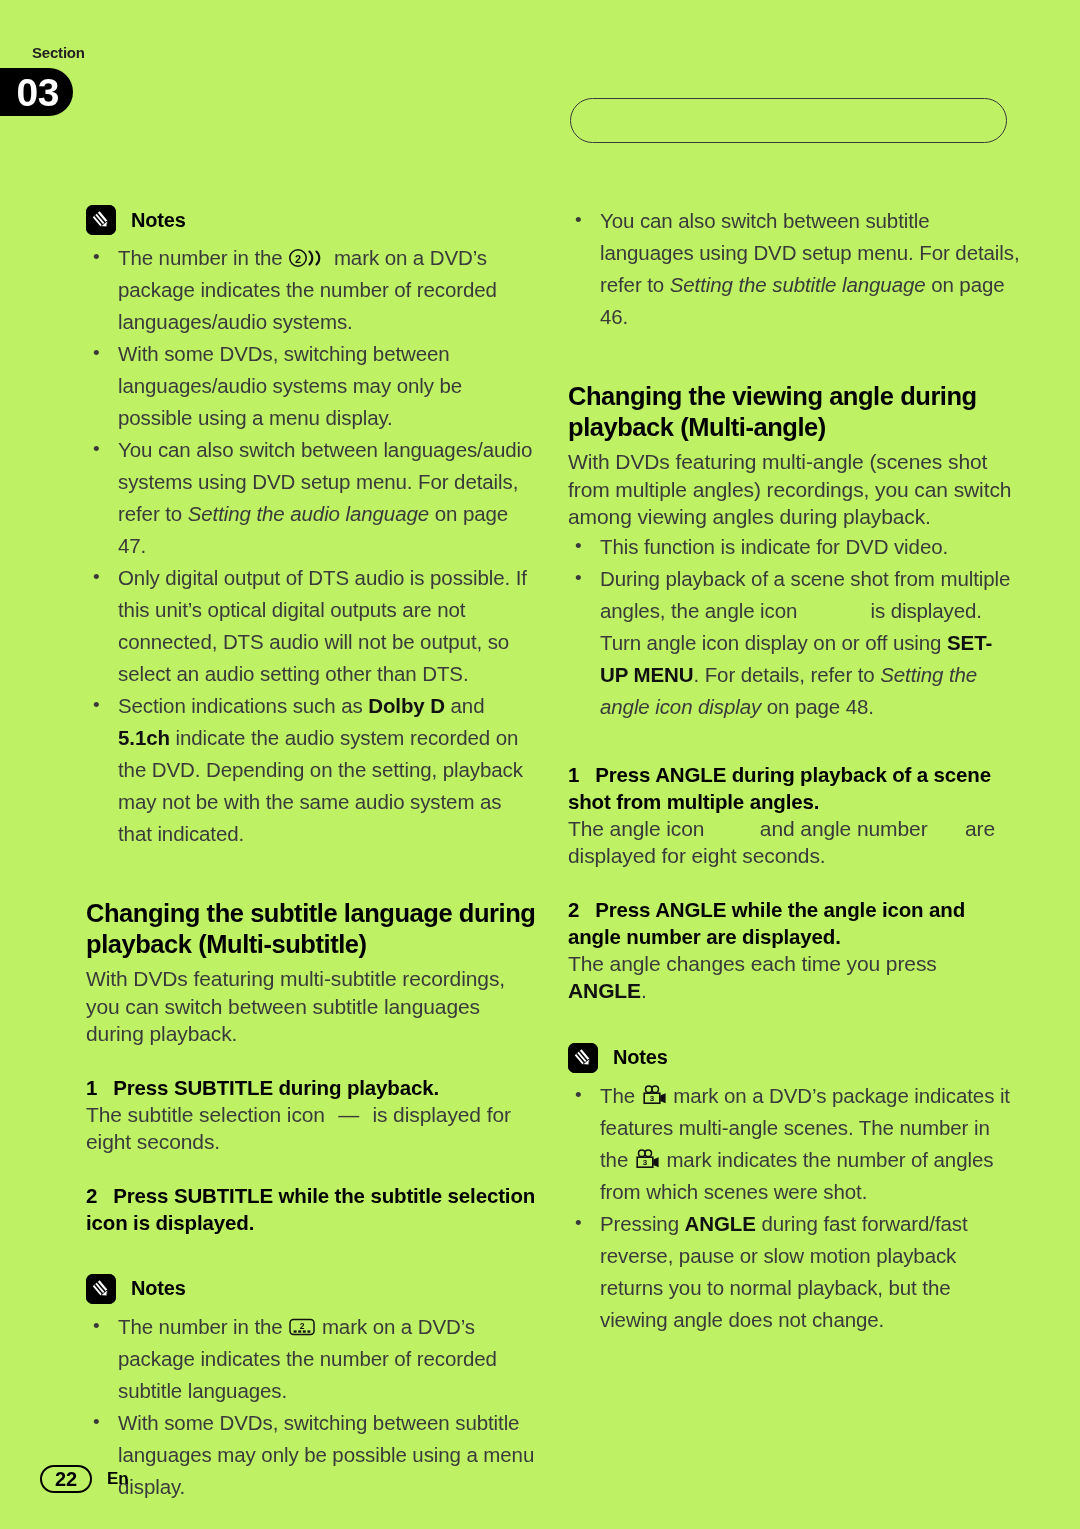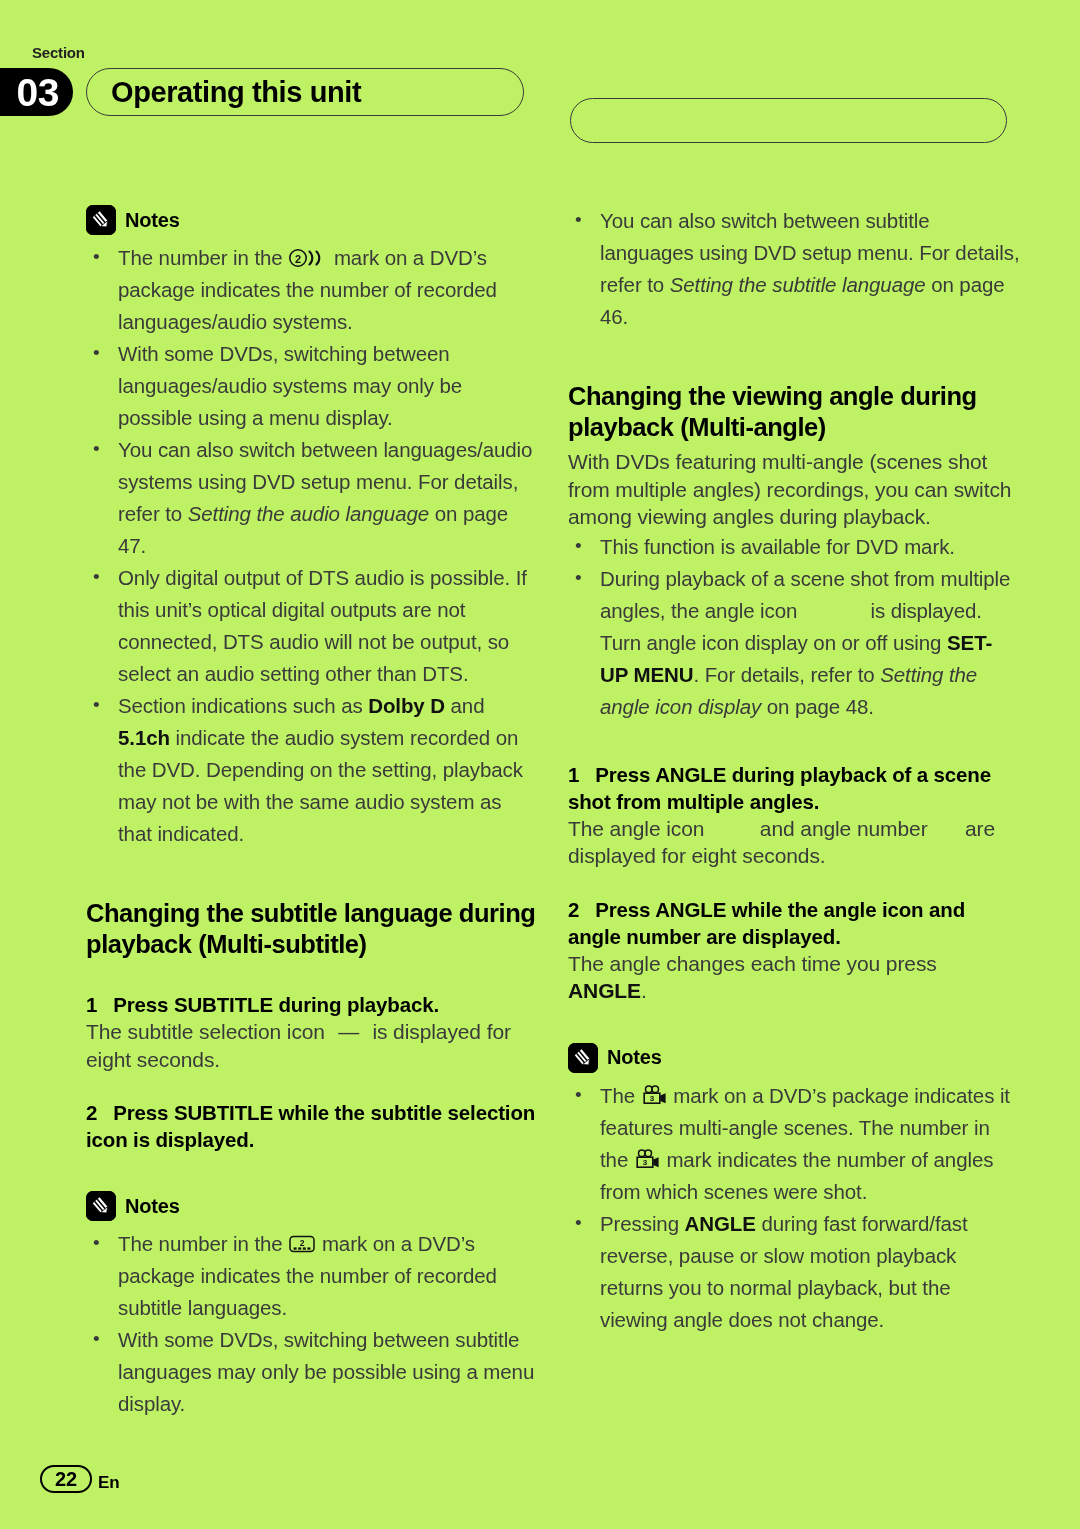--- a/index.html
+++ b/index.html
@@ -130,21 +130,21 @@
     letter-spacing: -0.15px;
   }
   .step-head .num {
     margin-right: 16px;
   }
 
   
   .notes-header {
     display: flex;
     align-items: center;
-    gap: 9px;
+    gap: 15px;
     margin-bottom: 7px;
   }
   .notes-icon {
     width: 30px;
     height: 30px;
     background: #000000;
     border-radius: 7px;
     position: relative;
     flex: 0 0 auto;
   }
@@ -203,22 +203,22 @@
     text-align: center;
     color: #3a3a3a;
   }
 
   
   .footer {
     position: absolute;
     left: 40px;
     bottom: 36px;
     display: flex;
-    align-items: flex-end;
-    gap: 6px;
+    align-items: center;
+    gap: 15px;
   }
   .page-pill {
     width: 52px;
     height: 28px;
     border: 2px solid #000000;
     border-radius: 15px;
     display: flex;
     align-items: center;
     justify-content: center;
     box-sizing: border-box;
@@ -237,23 +237,20 @@
 </style>
 </head>
 <body>
 
 <div class="page">
 
   <div class="header">
     <div class="section-word">Section</div>
     <div class="section-tab">
       <span class="section-number">03</span>
-    </div>
-    <div class="title-pill">
-      <span class="title-pill-text">Operating this unit</span>
     </div>
     <div class="title-pill-empty"></div>
   </div>
 
   <div class="col col-left">
 
     <div>
       <div class="notes-header">
         <span class="notes-icon">
           <svg width="30" height="30" viewBox="0 0 30 30">
@@ -278,20 +275,21 @@
         <li>With some DVDs, switching between languages/audio systems may only be possible using a menu display.</li>
         <li><span>You can also switch between languages/audio systems using DVD setup menu. For details, refer to </span><i>Setting the audio language</i><span> on page 47.</span></li>
         <li>Only digital output of DTS audio is possible. If this unit’s optical digital outputs are not connected, DTS audio will not be output, so select an audio setting other than DTS.</li>
         <li><span>Section indications such as </span><b>Dolby D</b><span> and </span><b>5.1ch</b><span> indicate the audio system recorded on the DVD. Depending on the setting, playback may not be with the same audio system as that indicated.</span></li>
       </ul>
     </div>
 
     <div class="gap-xl"></div>
 
     <div class="heading">Changing the subtitle language during playback (Multi-subtitle)</div>
+    <div class="body-text">With DVDs featuring multi-subtitle recordings, you can switch between subtitle languages during playback.</div>
 
     <div class="gap-md"></div>
 
     <div class="step-head"><span class="num">1</span><span>Press SUBTITLE during playback.</span></div>
     <div class="body-text"><span>The subtitle selection icon </span><span class="mark-dash">—</span><span> is displayed for eight seconds.</span></div>
 
     <div class="gap-md"></div>
 
     <div class="step-head"><span class="num">2</span><span>Press SUBTITLE while the subtitle selection icon is displayed.</span></div>
 
@@ -331,21 +329,21 @@
     <ul class="bullets">
       <li><span>You can also switch between subtitle languages using DVD setup menu. For details, refer to </span><i>Setting the subtitle language</i><span> on page 46.</span></li>
     </ul>
 
     <div class="gap-xl"></div>
 
     <div class="heading">Changing the viewing angle during playback (Multi-angle)</div>
     <div class="body-text">With DVDs featuring multi-angle (scenes shot from multiple angles) recordings, you can switch among viewing angles during playback.</div>
 
     <ul class="bullets">
-      <li>This function is available for DVD mark.</li>
+      <li>This function is indicate for DVD video.</li>
       <li><span>During playback of a scene shot from multiple angles, the angle icon </span><span class="mark mark-blank-wide"></span><span> is displayed. Turn angle icon display on or off using </span><b>SET-UP MENU</b><span>. For details, refer to </span><i>Setting the angle icon display</i><span> on page 48.</span></li>
     </ul>
 
     <div class="gap-lg"></div>
 
     <div class="step-head"><span class="num">1</span><span>Press ANGLE during playback of a scene shot from multiple angles.</span></div>
     <div class="body-text"><span>The angle icon </span><span class="mark mark-blank-mid"></span><span> and angle number </span><span class="mark mark-blank-sm"></span><span> are displayed for eight seconds.</span></div>
 
     <div class="gap-md"></div>
 

